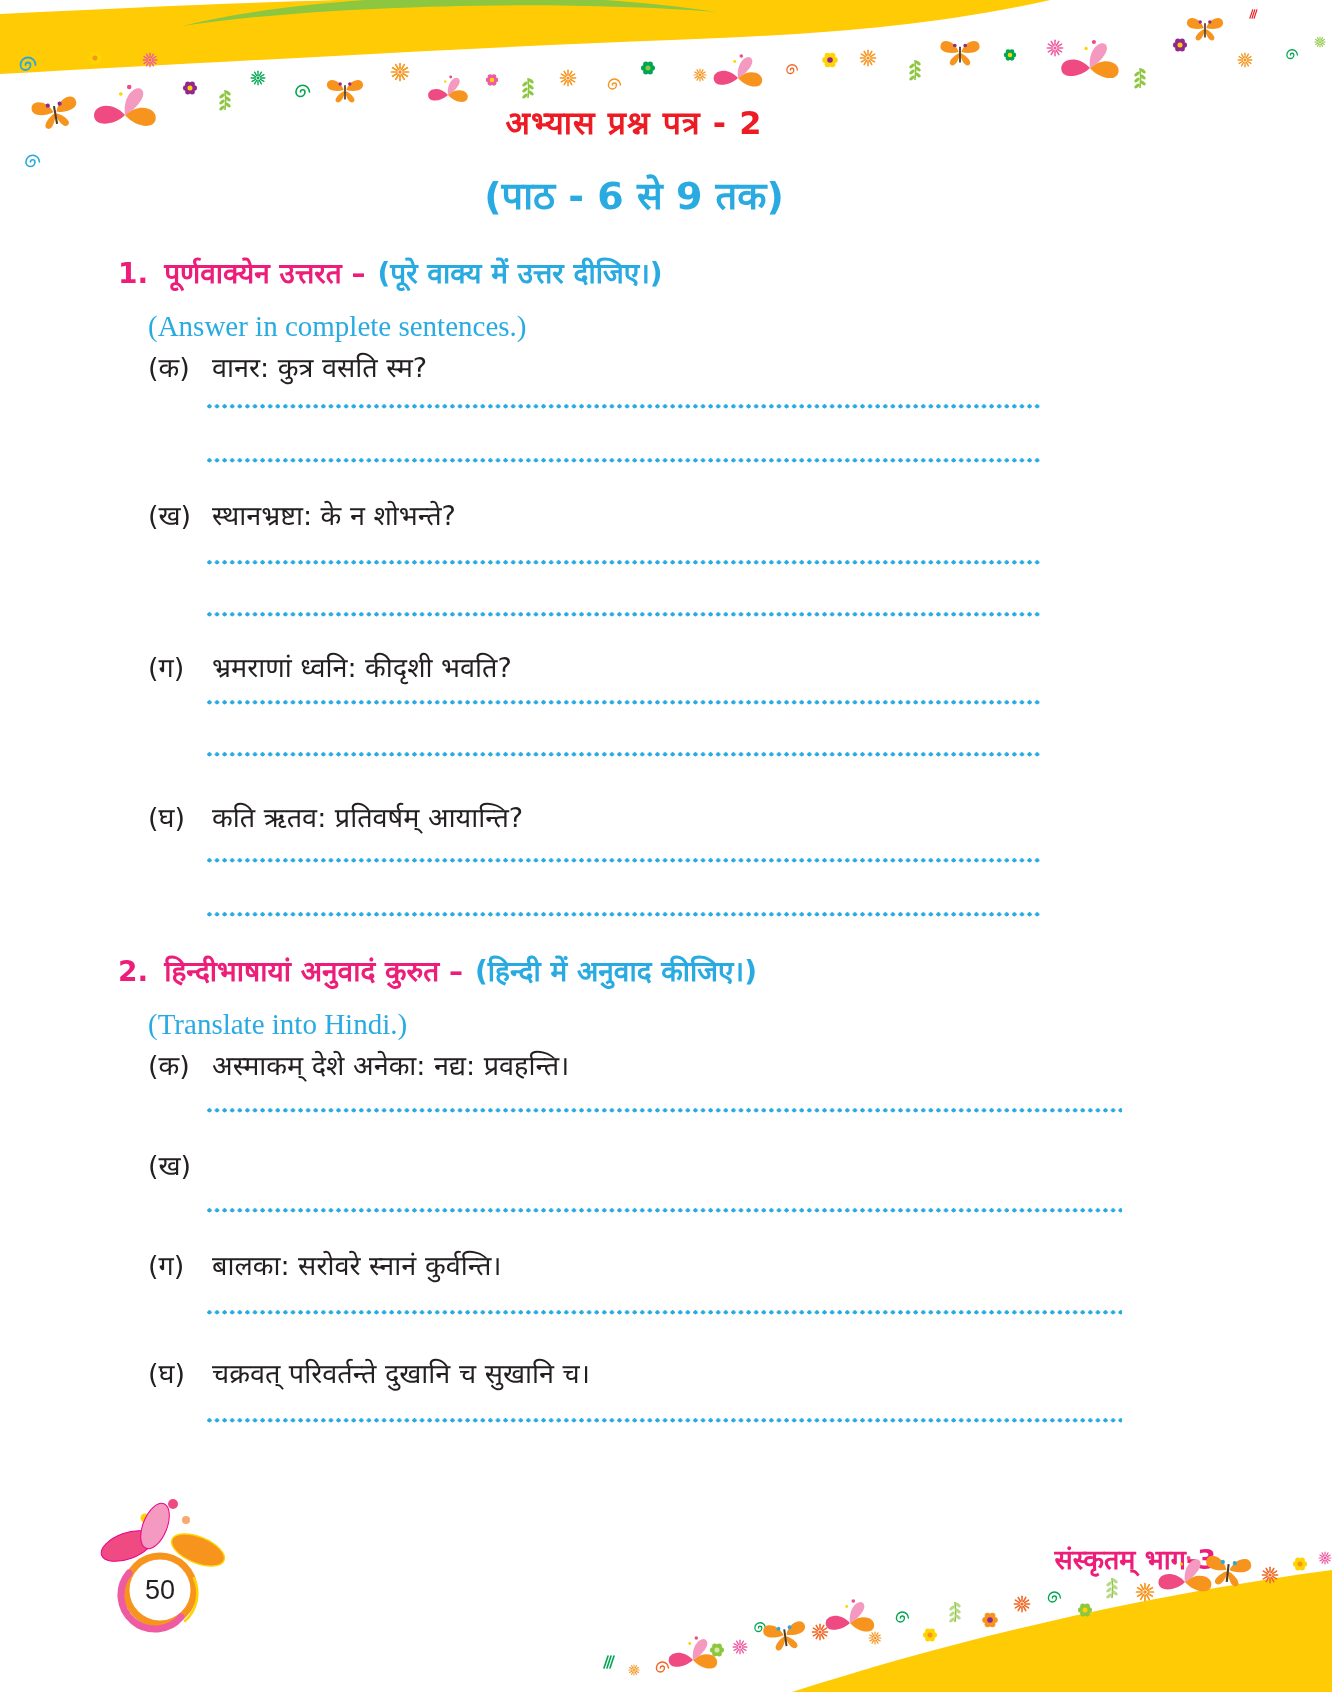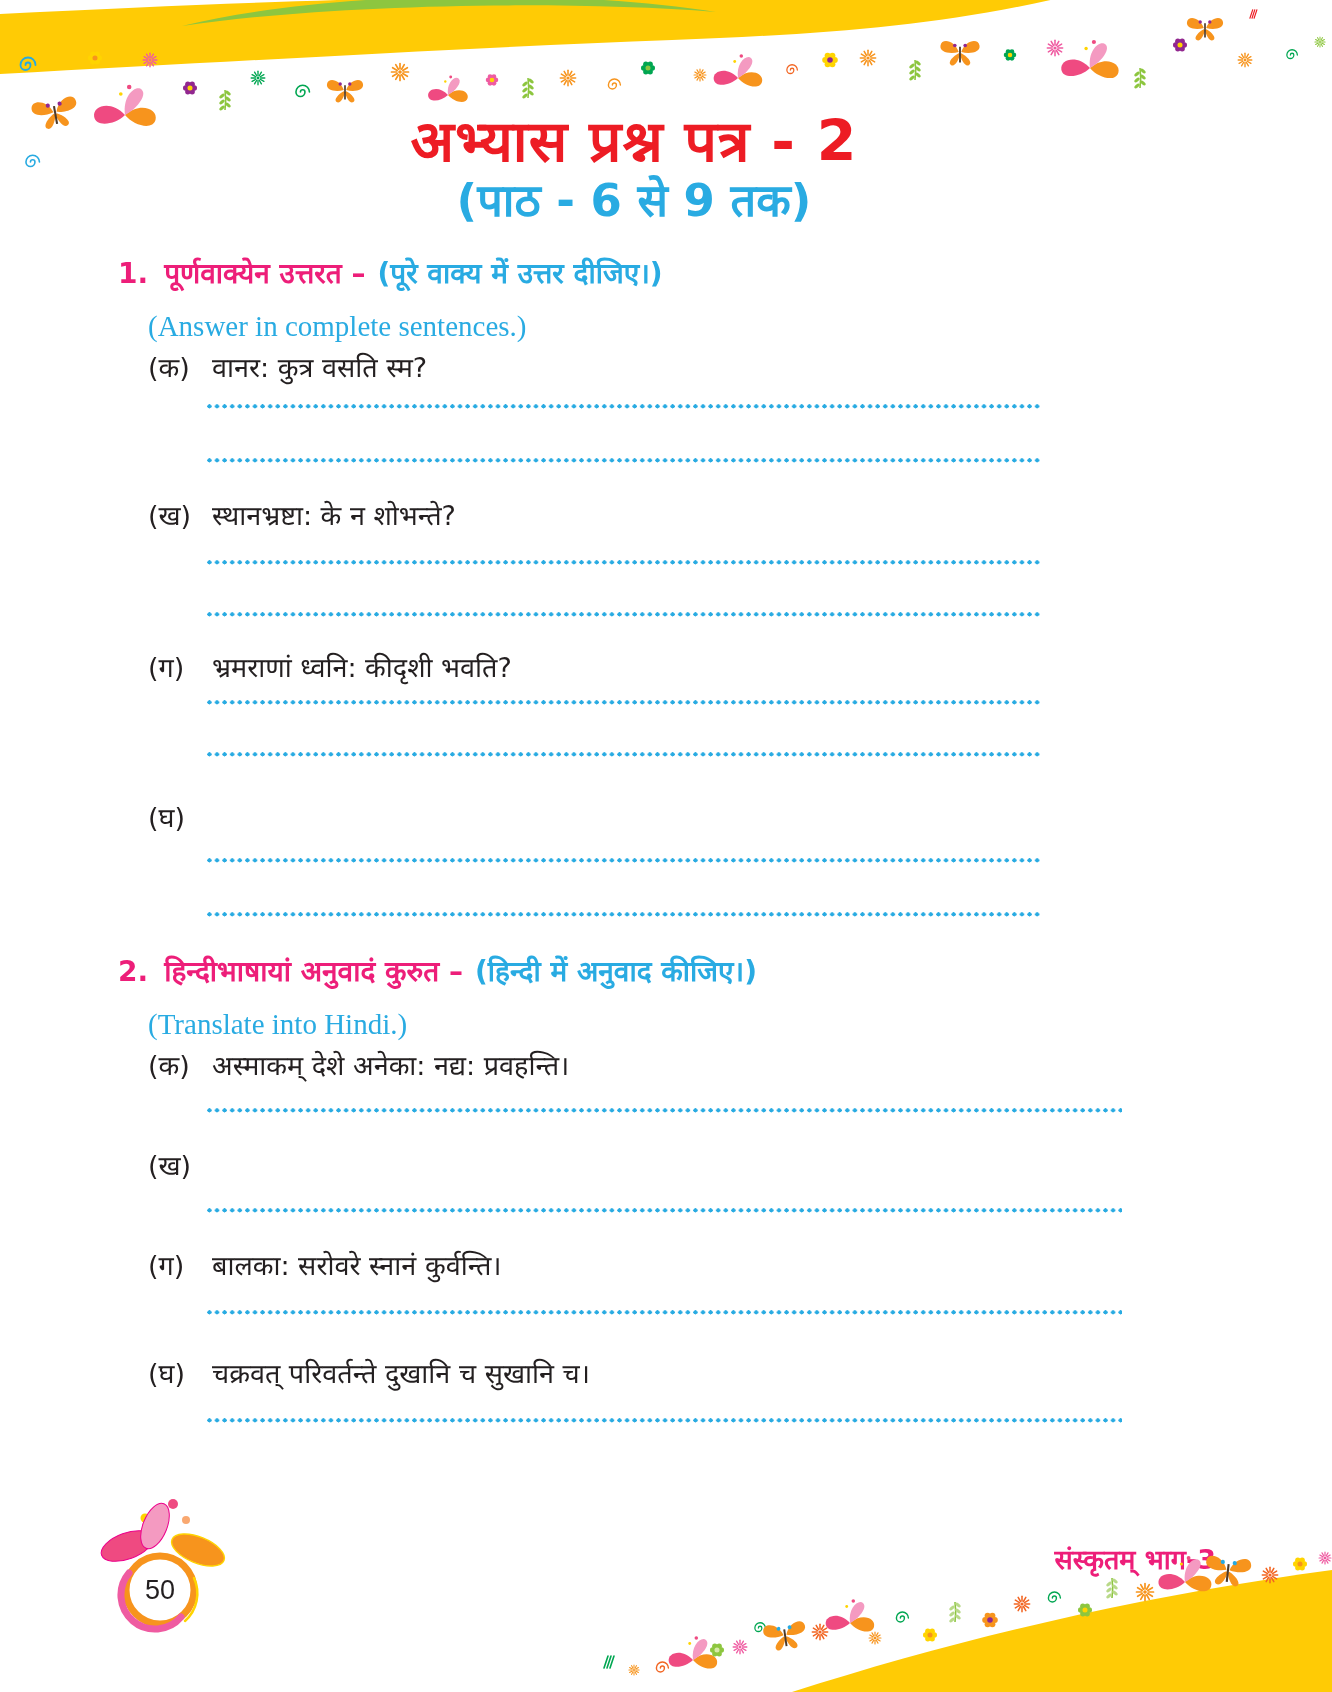--- a/index.html
+++ b/index.html
@@ -1,23 +1,23 @@
 <!DOCTYPE html>
 <html><head>
 <meta charset="utf-8">
 <style>
   html,body{margin:0;padding:0;background:#fff;}
   .page{position:relative;width:1332px;height:1692px;background:#fff;overflow:hidden;
         font-family:"DejaVu Sans",sans-serif;color:#231f20;}
   .hdr-svg{position:absolute;top:0;left:0;}
   .ftr-svg{position:absolute;left:0;bottom:0;}
   .title{position:absolute;top:100px;left:0;width:1268px;text-align:center;
-         font-size:57px;font-weight:bold;color:#ed1c24;letter-spacing:1px;}
+         font-size:32px;font-weight:bold;color:#ed1c24;letter-spacing:1px;}
   .subtitle{position:absolute;top:168px;left:0;width:1268px;text-align:center;
-         font-size:45px;font-weight:bold;color:#29abe2;}
+         font-size:38px;font-weight:bold;color:#29abe2;}
   .row{position:absolute;left:0;width:100%;line-height:1.3;}
   .sec-head{left:118px;font-size:28px;font-weight:bold;}
   .sec-head .num{color:#ed1e79;margin-right:16px;}
   .sec-head .sa{color:#ed1e79;}
   .sec-head .hi{color:#29abe2;margin-left:12px;font-weight:bold;margin-top:48px;}
   .sec-eng{left:148px;font-size:29px;color:#29abe2;font-family:"Liberation Serif","DejaVu Serif",serif;}
   .q{left:148px;font-size:27px;color:#231f20;display:flex;}
   .q .mk{width:64px;flex:none;}
   .dotline{position:absolute;left:207px;height:5px;
      background-image:radial-gradient(circle at 2.4px 2.4px,#29abe2 1.9px,rgba(0,0,0,0) 2.3px);
@@ -160,20 +160,21 @@
 
   <div class="row q" style="top:650px">
     <span class="mk">(ग)</span>
     <span>भ्रमराणां ध्वनि: कीदृशी भवति?</span>
   </div>
   <div class="dotline w1" style="top:700px"></div>
   <div class="dotline w1" style="top:752px"></div>
 
   <div class="row q" style="top:800px">
     <span class="mk">(घ)</span>
+    <span>कति ऋतव: प्रतिवर्षम् आयान्ति?</span>
   </div>
   <div class="dotline w1" style="top:858px"></div>
   <div class="dotline w1" style="top:912px"></div>
 
   <div class="row sec-head" style="top:954px">
     <span class="num">2.</span><span class="sa">हिन्दीभाषायां अनुवादं कुरुत –</span><span class="hi">(हिन्दी में अनुवाद कीजिए।)</span>
   </div>
   <div class="row sec-eng" style="top:1006px">(Translate into Hindi.)</div>
 
   <div class="row q" style="top:1048px">

